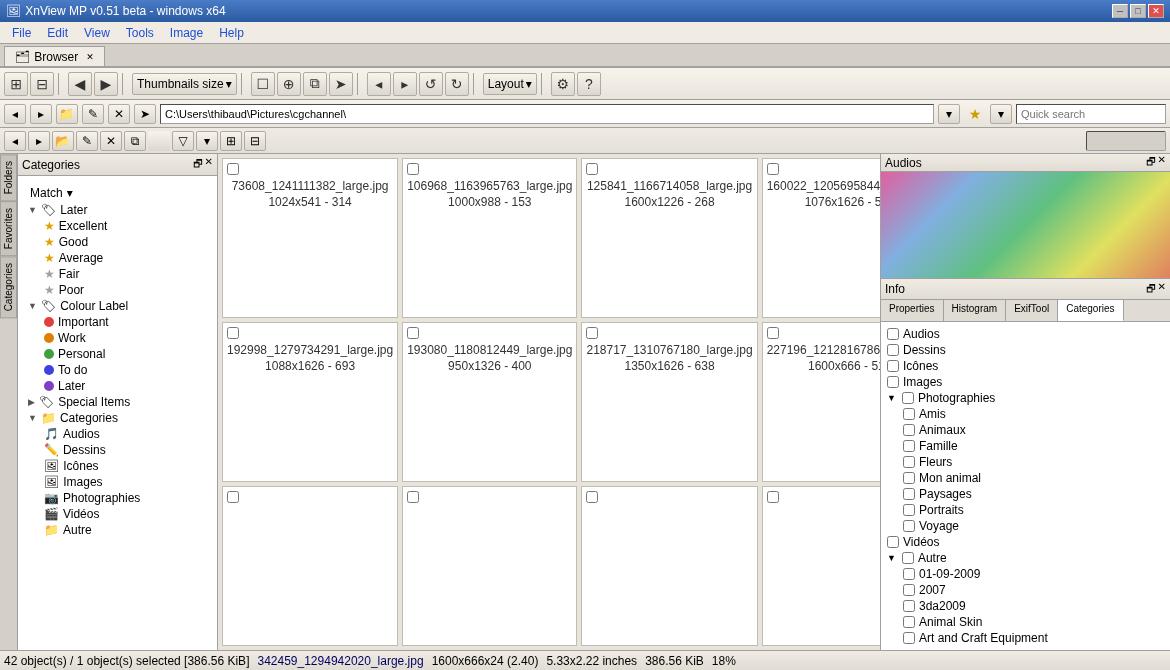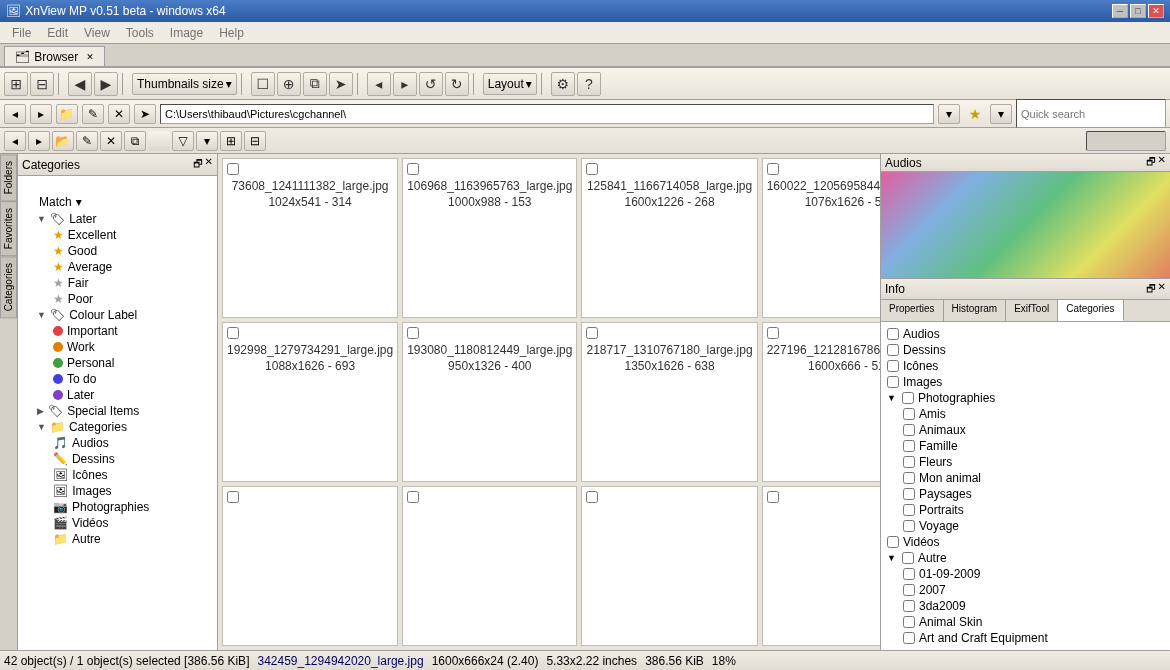--- a/index.html
+++ b/index.html
@@ -29,21 +29,21 @@
       background: #f0ece4;
       border-bottom: 1px solid #a0a0a0;
       height: 22px;
       display: flex;
       align-items: center;
       padding: 0 4px;
     }
     .menu-item {
       padding: 2px 8px;
       cursor: pointer;
-      color: #737373;
+      color: #1d4ed8;
     }
 
     
     #tab-bar {
       background: #d4d0c8;
       height: 24px;
       display: flex;
       align-items: flex-end;
       padding: 0 4px;
       border-bottom: 2px solid #a0a0a0;
@@ -103,21 +103,21 @@
       border-radius: 2px;
     }
     #path-input {
       flex: 1; height: 20px;
       border: 1px inset #a0a0a0;
       background: white;
       padding: 7px 4px;
       font-size: 11px;
     }
     #search-input {
-      width: 150px; height: 29px;
+      width: 150px; height: 20px;
       border: 1px inset #a0a0a0;
       background: white;
       padding: 0 4px;
       font-size: 11px;
       color: #888;
     }
     #star-btn {
       width: 22px; height: 20px;
       display: flex; align-items: center; justify-content: center;
       cursor: pointer; color: #c8a000; font-size: 14px;
@@ -171,21 +171,21 @@
     }
     #cat-header {
       background: linear-gradient(to bottom, #f0ece4, #e0dcd4);
       border-bottom: 1px solid #a0a0a0;
       height: 22px;
       display: flex;
       align-items: center;
       padding: 0 4px;
       justify-content: space-between;
     }
-    #cat-content { flex: 1; overflow-y: auto; padding: 17px; }
+    #cat-content { flex: 1; overflow-y: auto; padding: 8px; }
     .cat-match { padding: 2px 4px; display: flex; align-items: center; gap: 4px; font-size: 11px; }
     .tree-item {
       display: flex; align-items: center; gap: 4px;
       padding: 1px 2px; cursor: pointer; font-size: 11px;
     }
     .tree-indent { padding-left: 16px; }
     .dot { width: 10px; height: 10px; border-radius: 50%; display: inline-block; flex-shrink: 0; }
     .dot-red { background: #e04040; }
     .dot-orange { background: #e08000; }
     .dot-green { background: #40a040; }

